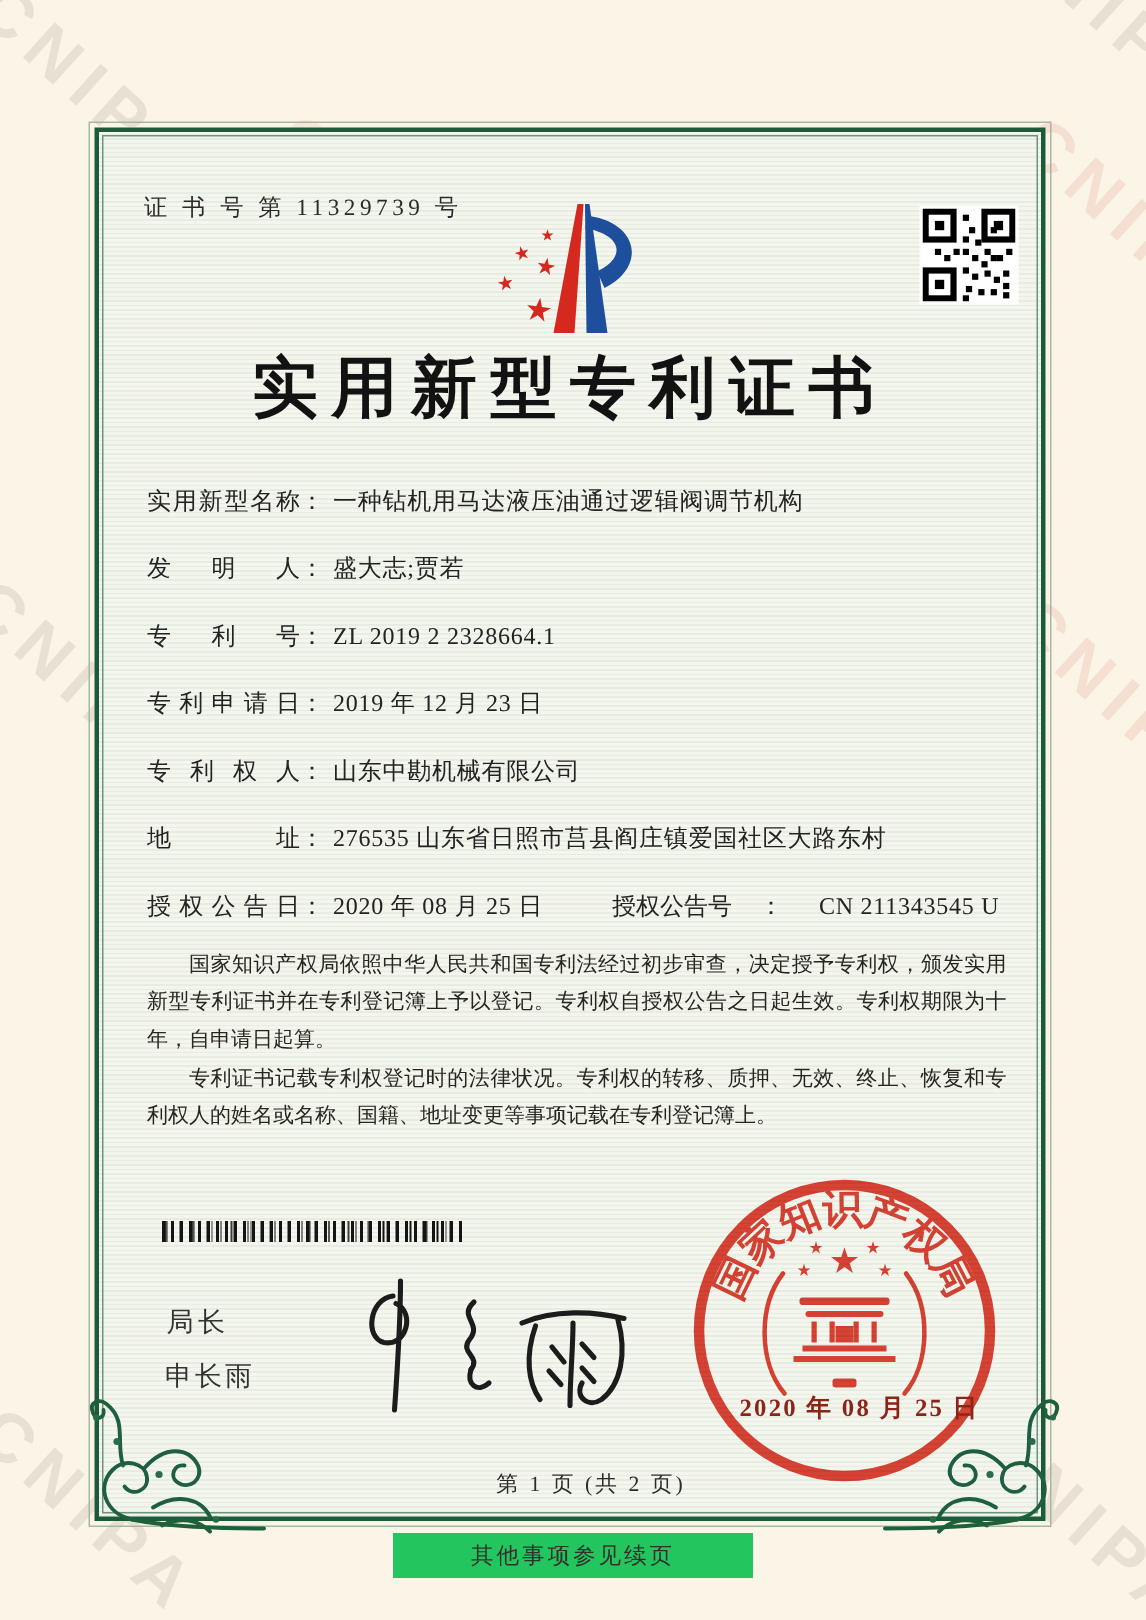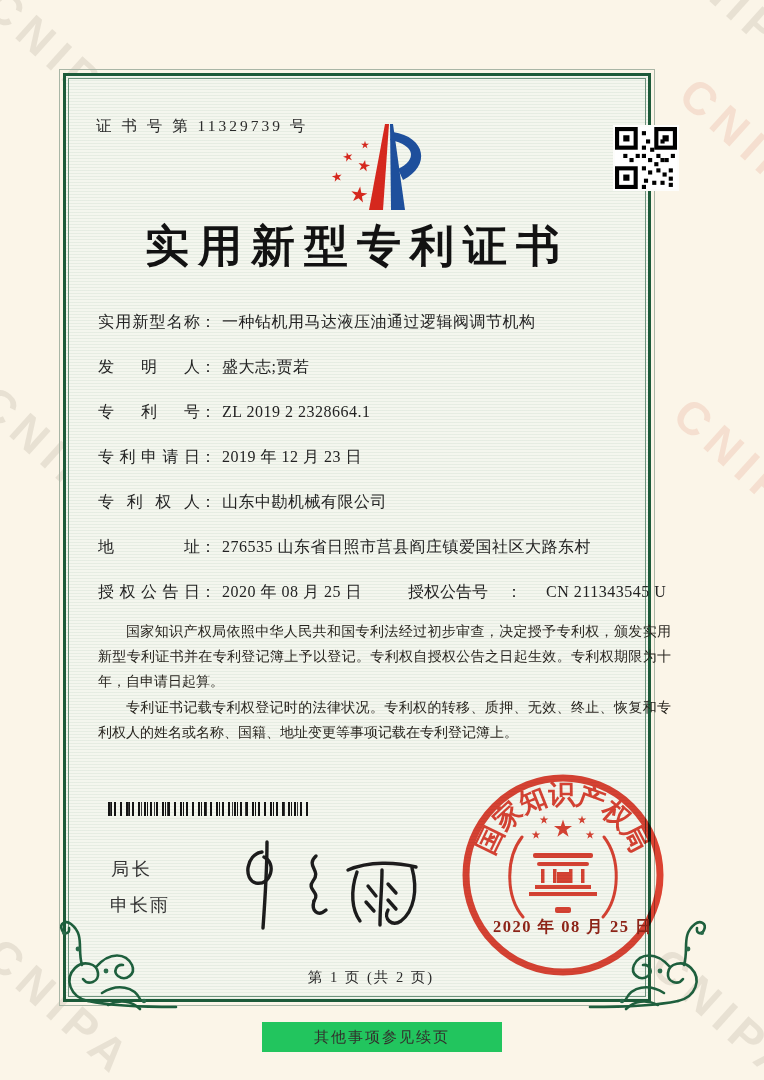--- a/index.html
+++ b/index.html
@@ -14,21 +14,21 @@
     position:absolute;font-family:"Liberation Sans","DejaVu Sans",sans-serif;
     font-weight:bold;font-size:46px;letter-spacing:8px;
     transform:rotate(42deg);pointer-events:none;white-space:nowrap;
   }
   .wm-grey{color:rgba(139,125,107,0.16);}
   .wm-pink{color:rgba(217,118,90,0.17);}
   .wm-pink-light{color:rgba(217,118,90,0.11);}
 
   
   .cert{
-    position:absolute;left:63px;top:73px;width:588px;height:929px;
+    position:absolute;left:63px;top:85px;width:634px;height:929px;
     border:3px solid #1c5a39;
     outline:1px solid #a9b6a6;outline-offset:3px;
     background:#f4f6ee;
     background-image:repeating-linear-gradient(0deg,
       rgba(45,110,72,0.07) 0px, rgba(45,110,72,0.07) 1px,
       transparent 1px, transparent 3px);
     box-sizing:border-box;
   }
   .cert::before{
     content:"";position:absolute;inset:2px;border:1px solid #6d937d;pointer-events:none;

